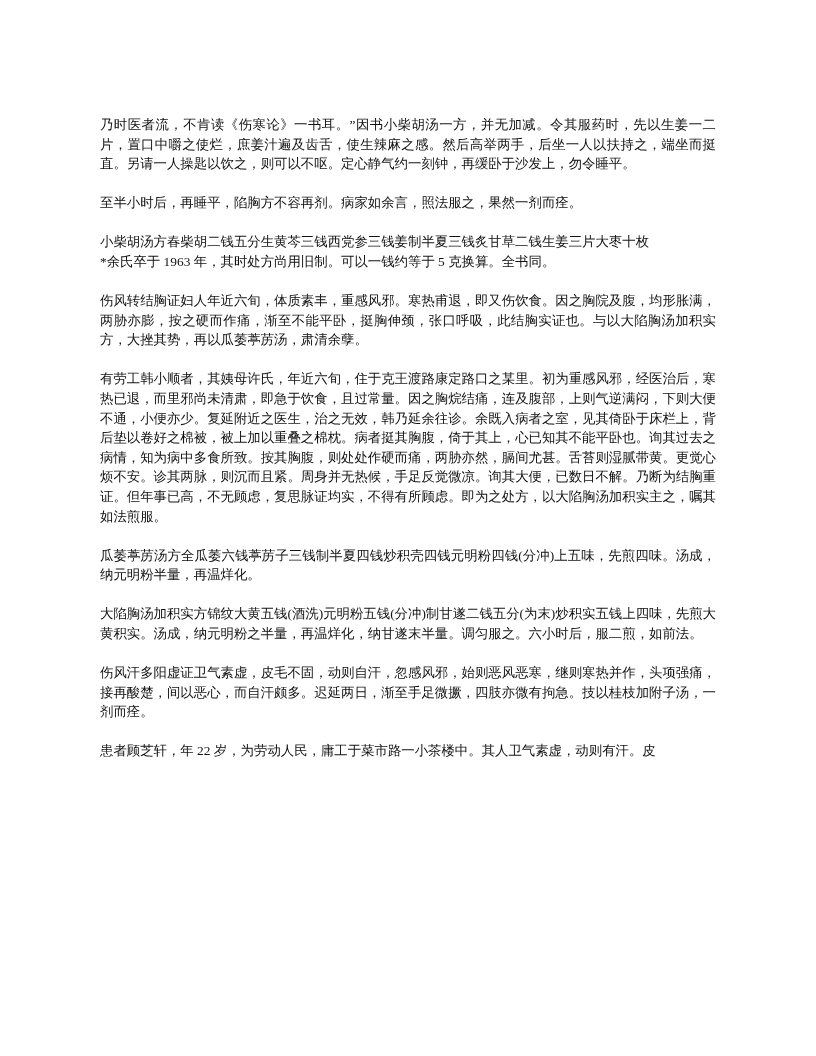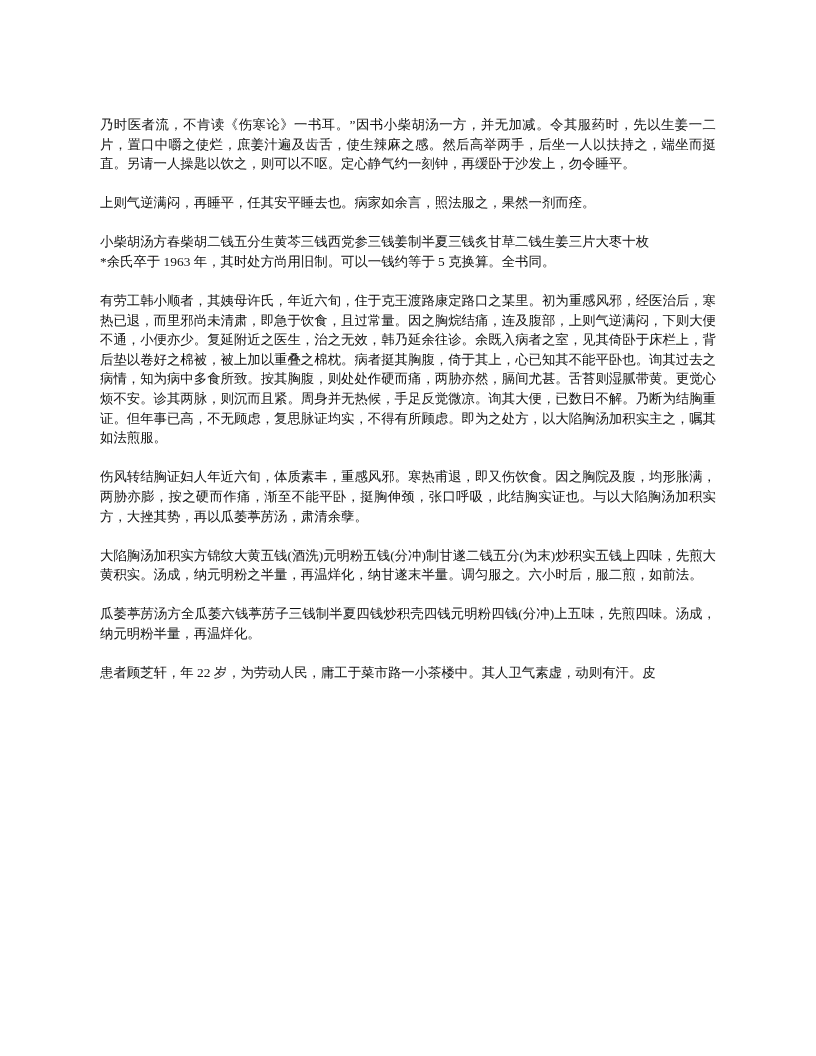--- a/index.html
+++ b/index.html
@@ -28,22 +28,23 @@
     word-break: break-all;
     color: #111111;
   }
 </style>
 </head>
 <body>
 
 <div class="page">
   <div class="doc-body">
     <p>乃时医者流，不肯读《伤寒论》一书耳。”因书小柴胡汤一方，并无加减。令其服药时，先以生姜一二片，置口中嚼之使烂，庶姜汁遍及齿舌，使生辣麻之感。然后高举两手，后坐一人以扶持之，端坐而挺直。另请一人操匙以饮之，则可以不呕。定心静气约一刻钟，再缓卧于沙发上，勿令睡平。</p>
-    <p>上则气逆满闷，再睡平，任其安平睡去也。病家如余言，照法服之，果然一剂而痊。</p>
+    <p>至半小时后，再睡平，陷胸方不容再剂。病家如余言，照法服之，果然一剂而痊。</p>
     <p>小柴胡汤方春柴胡二钱五分生黄芩三钱西党参三钱姜制半夏三钱炙甘草二钱生姜三片大枣十枚
 *余氏卒于 1963 年，其时处方尚用旧制。可以一钱约等于 5 克换算。全书同。</p>
+    <p>伤风转结胸证妇人年近六旬，体质素丰，重感风邪。寒热甫退，即又伤饮食。因之胸院及腹，均形胀满，两胁亦膨，按之硬而作痛，渐至不能平卧，挺胸伸颈，张口呼吸，此结胸实证也。与以大陷胸汤加积实方，大挫其势，再以瓜萎葶苈汤，肃清余孽。</p>
     <p>有劳工韩小顺者，其姨母许氏，年近六旬，住于克王渡路康定路口之某里。初为重感风邪，经医治后，寒热已退，而里邪尚未清肃，即急于饮食，且过常量。因之胸烷结痛，连及腹部，上则气逆满闷，下则大便不通，小便亦少。复延附近之医生，治之无效，韩乃延余往诊。余既入病者之室，见其倚卧于床栏上，背后垫以卷好之棉被，被上加以重叠之棉枕。病者挺其胸腹，倚于其上，心已知其不能平卧也。询其过去之病情，知为病中多食所致。按其胸腹，则处处作硬而痛，两胁亦然，膈间尤甚。舌苔则湿腻带黄。更觉心烦不安。诊其两脉，则沉而且紧。周身并无热候，手足反觉微凉。询其大便，已数日不解。乃断为结胸重证。但年事已高，不无顾虑，复思脉证均实，不得有所顾虑。即为之处方，以大陷胸汤加积实主之，嘱其如法煎服。</p>
-    <p>伤风转结胸证妇人年近六旬，体质素丰，重感风邪。寒热甫退，即又伤饮食。因之胸院及腹，均形胀满，两胁亦膨，按之硬而作痛，渐至不能平卧，挺胸伸颈，张口呼吸，此结胸实证也。与以大陷胸汤加积实方，大挫其势，再以瓜萎葶苈汤，肃清余孽。</p>
+    <p>瓜萎葶苈汤方全瓜萎六钱葶苈子三钱制半夏四钱炒积壳四钱元明粉四钱(分冲)上五味，先煎四味。汤成，纳元明粉半量，再温烊化。</p>
     <p>大陷胸汤加积实方锦纹大黄五钱(酒洗)元明粉五钱(分冲)制甘遂二钱五分(为末)炒积实五钱上四味，先煎大黄积实。汤成，纳元明粉之半量，再温烊化，纳甘遂末半量。调匀服之。六小时后，服二煎，如前法。</p>
-    <p>瓜萎葶苈汤方全瓜萎六钱葶苈子三钱制半夏四钱炒积壳四钱元明粉四钱(分冲)上五味，先煎四味。汤成，纳元明粉半量，再温烊化。</p>
+    <p>伤风汗多阳虚证卫气素虚，皮毛不固，动则自汗，忽感风邪，始则恶风恶寒，继则寒热并作，头项强痛，接再酸楚，间以恶心，而自汗颇多。迟延两日，渐至手足微撅，四肢亦微有拘急。技以桂枝加附子汤，一剂而痊。</p>
     <p>患者顾芝轩，年 22 岁，为劳动人民，庸工于菜市路一小茶楼中。其人卫气素虚，动则有汗。皮</p>
   </div>
 </div>
 
 </body></html>

